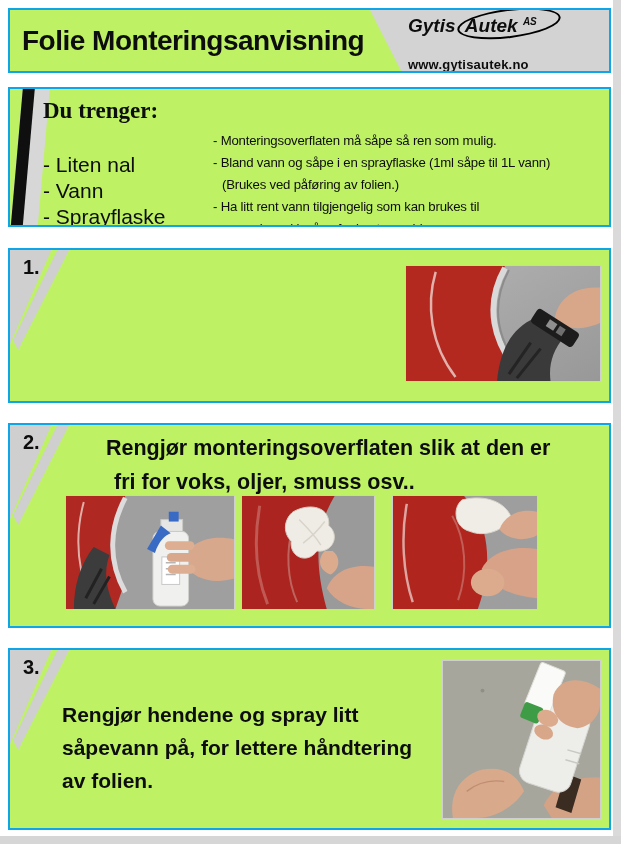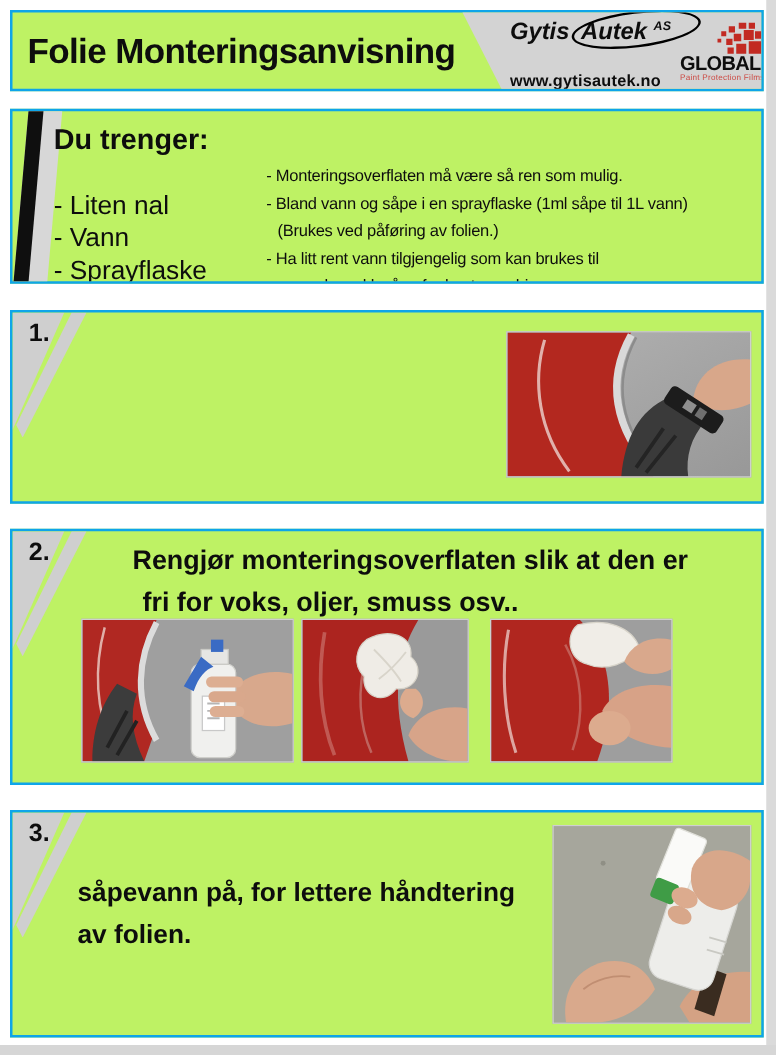--- a/index.html
+++ b/index.html
@@ -30,21 +30,21 @@
   .global-swoosh { display:block; margin-left:26px; }
   .global-name { font-size:16px; font-weight:700; letter-spacing:-0.5px; line-height:15px; }
   .global-tagline { font-size:6.5px; color:#cc4a44; letter-spacing:0.2px; }
 
   
   #req-box { top:87px; height:140px; }
   .stripe-gray { position:absolute; left:0; top:-6px; width:27px; height:152px;
                  background:#d7d7d7; transform:skewX(-5deg); transform-origin:bottom left; }
   .stripe-black { position:absolute; left:0; top:-6px; width:12px; height:152px;
                   background:#0f0f0f; transform:skewX(-5deg); transform-origin:bottom left; }
-  .req-heading { position:absolute; left:33px; top:9px; font-size:23px; font-weight:700; }
+  .req-heading { position:absolute; left:33px; top:9px; font-size:23px; font-weight:700;font-family:Liberation Serif, serif; }
   .req-items { position:absolute; left:33px; top:42px; font-size:21px; font-weight:400;
                line-height:26px;margin-top:21px; }
   .tips-heading { position:absolute; left:203px; top:11px; font-size:20px; font-weight:700;
                   font-style:italic; }
   .tips-lines { position:absolute; left:203px; top:41px; font-size:13.2px; line-height:22px;
                 letter-spacing:-0.2px; width:396px; white-space:nowrap; }
   .tip-cont { padding-left:9px; }
 
   
   .corner { position:absolute; left:0; top:0; width:74px; height:100px; pointer-events:none; }
@@ -92,56 +92,36 @@
         <span>Gytis</span>
         <span class="autek-wrap">
           <span class="autek-ellipse"></span>
           <span>Autek</span>
           <span class="as-sup">AS</span>
         </span>
       </div>
       <div class="gytis-web">www.gytisautek.no</div>
     </div>
 
-    <div class="global-logo">
-      <svg class="global-swoosh" width="40" height="26" viewBox="0 0 40 26">
-        <g fill="#c22a22">
-          <rect x="29" y="15" width="10" height="10"></rect>
-            <rect x="19" y="17" width="8" height="8"></rect>
-          <rect x="12" y="20" width="5" height="5"></rect>
-            <rect x="25" y="6" width="8" height="8"></rect>
-          <rect x="34" y="7" width="5" height="6"></rect>
-            <rect x="17" y="9" width="6" height="6"></rect>
-          <rect x="11" y="13" width="5" height="5"></rect>
-            <rect x="7" y="7" width="4" height="4"></rect>
-          <rect x="13" y="3" width="5" height="5"></rect>
-            <rect x="21" y="0" width="6" height="5"></rect>
-          <rect x="29" y="0" width="5" height="5"></rect>
-            <rect x="4" y="13" width="3" height="3"></rect>
-        </g>
-      </svg>
-      <div class="global-name">GLOBAL</div>
-      <div class="global-tagline">Paint Protection Films</div>
-    </div>
   </div>
 
   <div id="req-box" class="box">
     <div class="stripe-gray"></div>
     <div class="stripe-black"></div>
 
     <div class="req-heading">Du trenger:</div>
     <div class="req-items">
       <div>- Liten nal</div>
       <div>- Vann</div>
       <div>- Sprayflaske</div>
       <div>- Flytende såpe</div>
     </div>
 
     <div class="tips-lines">
-      <div>- Monteringsoverflaten må være så ren som mulig.</div>
+      <div>- Monteringsoverflaten må såpe så ren som mulig.</div>
       <div>- Bland vann og såpe i en sprayflaske (1ml såpe til 1L vann)</div>
       <div class="tip-cont">(Brukes ved påføring av folien.)</div>
       <div>- Ha litt rent vann tilgjengelig som kan brukes til</div>
       <div class="tip-cont">og vaske vekk såpe fra kanter og hjørner.</div>
     </div>
   </div>
 
   <div id="step1-box" class="box">
     <div class="corner">
       <div class="tri-main"></div>
@@ -232,20 +212,21 @@
     </div>
   </div>
 
   <div id="step3-box" class="box">
     <div class="corner">
       <div class="tri-main"></div>
         <div class="tri-sliver"></div>
     </div>
     <div class="step-number">3.</div>
     <div class="step3-text">
+      <div>Rengjør hendene og spray litt</div>
       <div>såpevann på, for lettere håndtering</div>
       <div>av folien.</div>
     </div>
     <div id="photo-step3" class="photo">
       <svg viewBox="0 0 159 159" preserveAspectRatio="none">
         <rect width="159" height="159" fill="#a6a69c"></rect>
         <circle cx="40" cy="30" r="2" fill="#8f8f85"></circle>
         <path d="M10,159 C6,134 18,116 40,110 C62,106 76,116 82,132 C72,148 52,159 34,159 Z" fill="#d9a98c"></path>
         <path d="M24,132 C34,124 48,120 62,122" stroke="#c08e72" stroke-width="1.5" fill="none"></path>
         <path d="M159,159 L159,118 C132,116 110,128 102,146 L110,159 Z" fill="#d4a284"></path>

